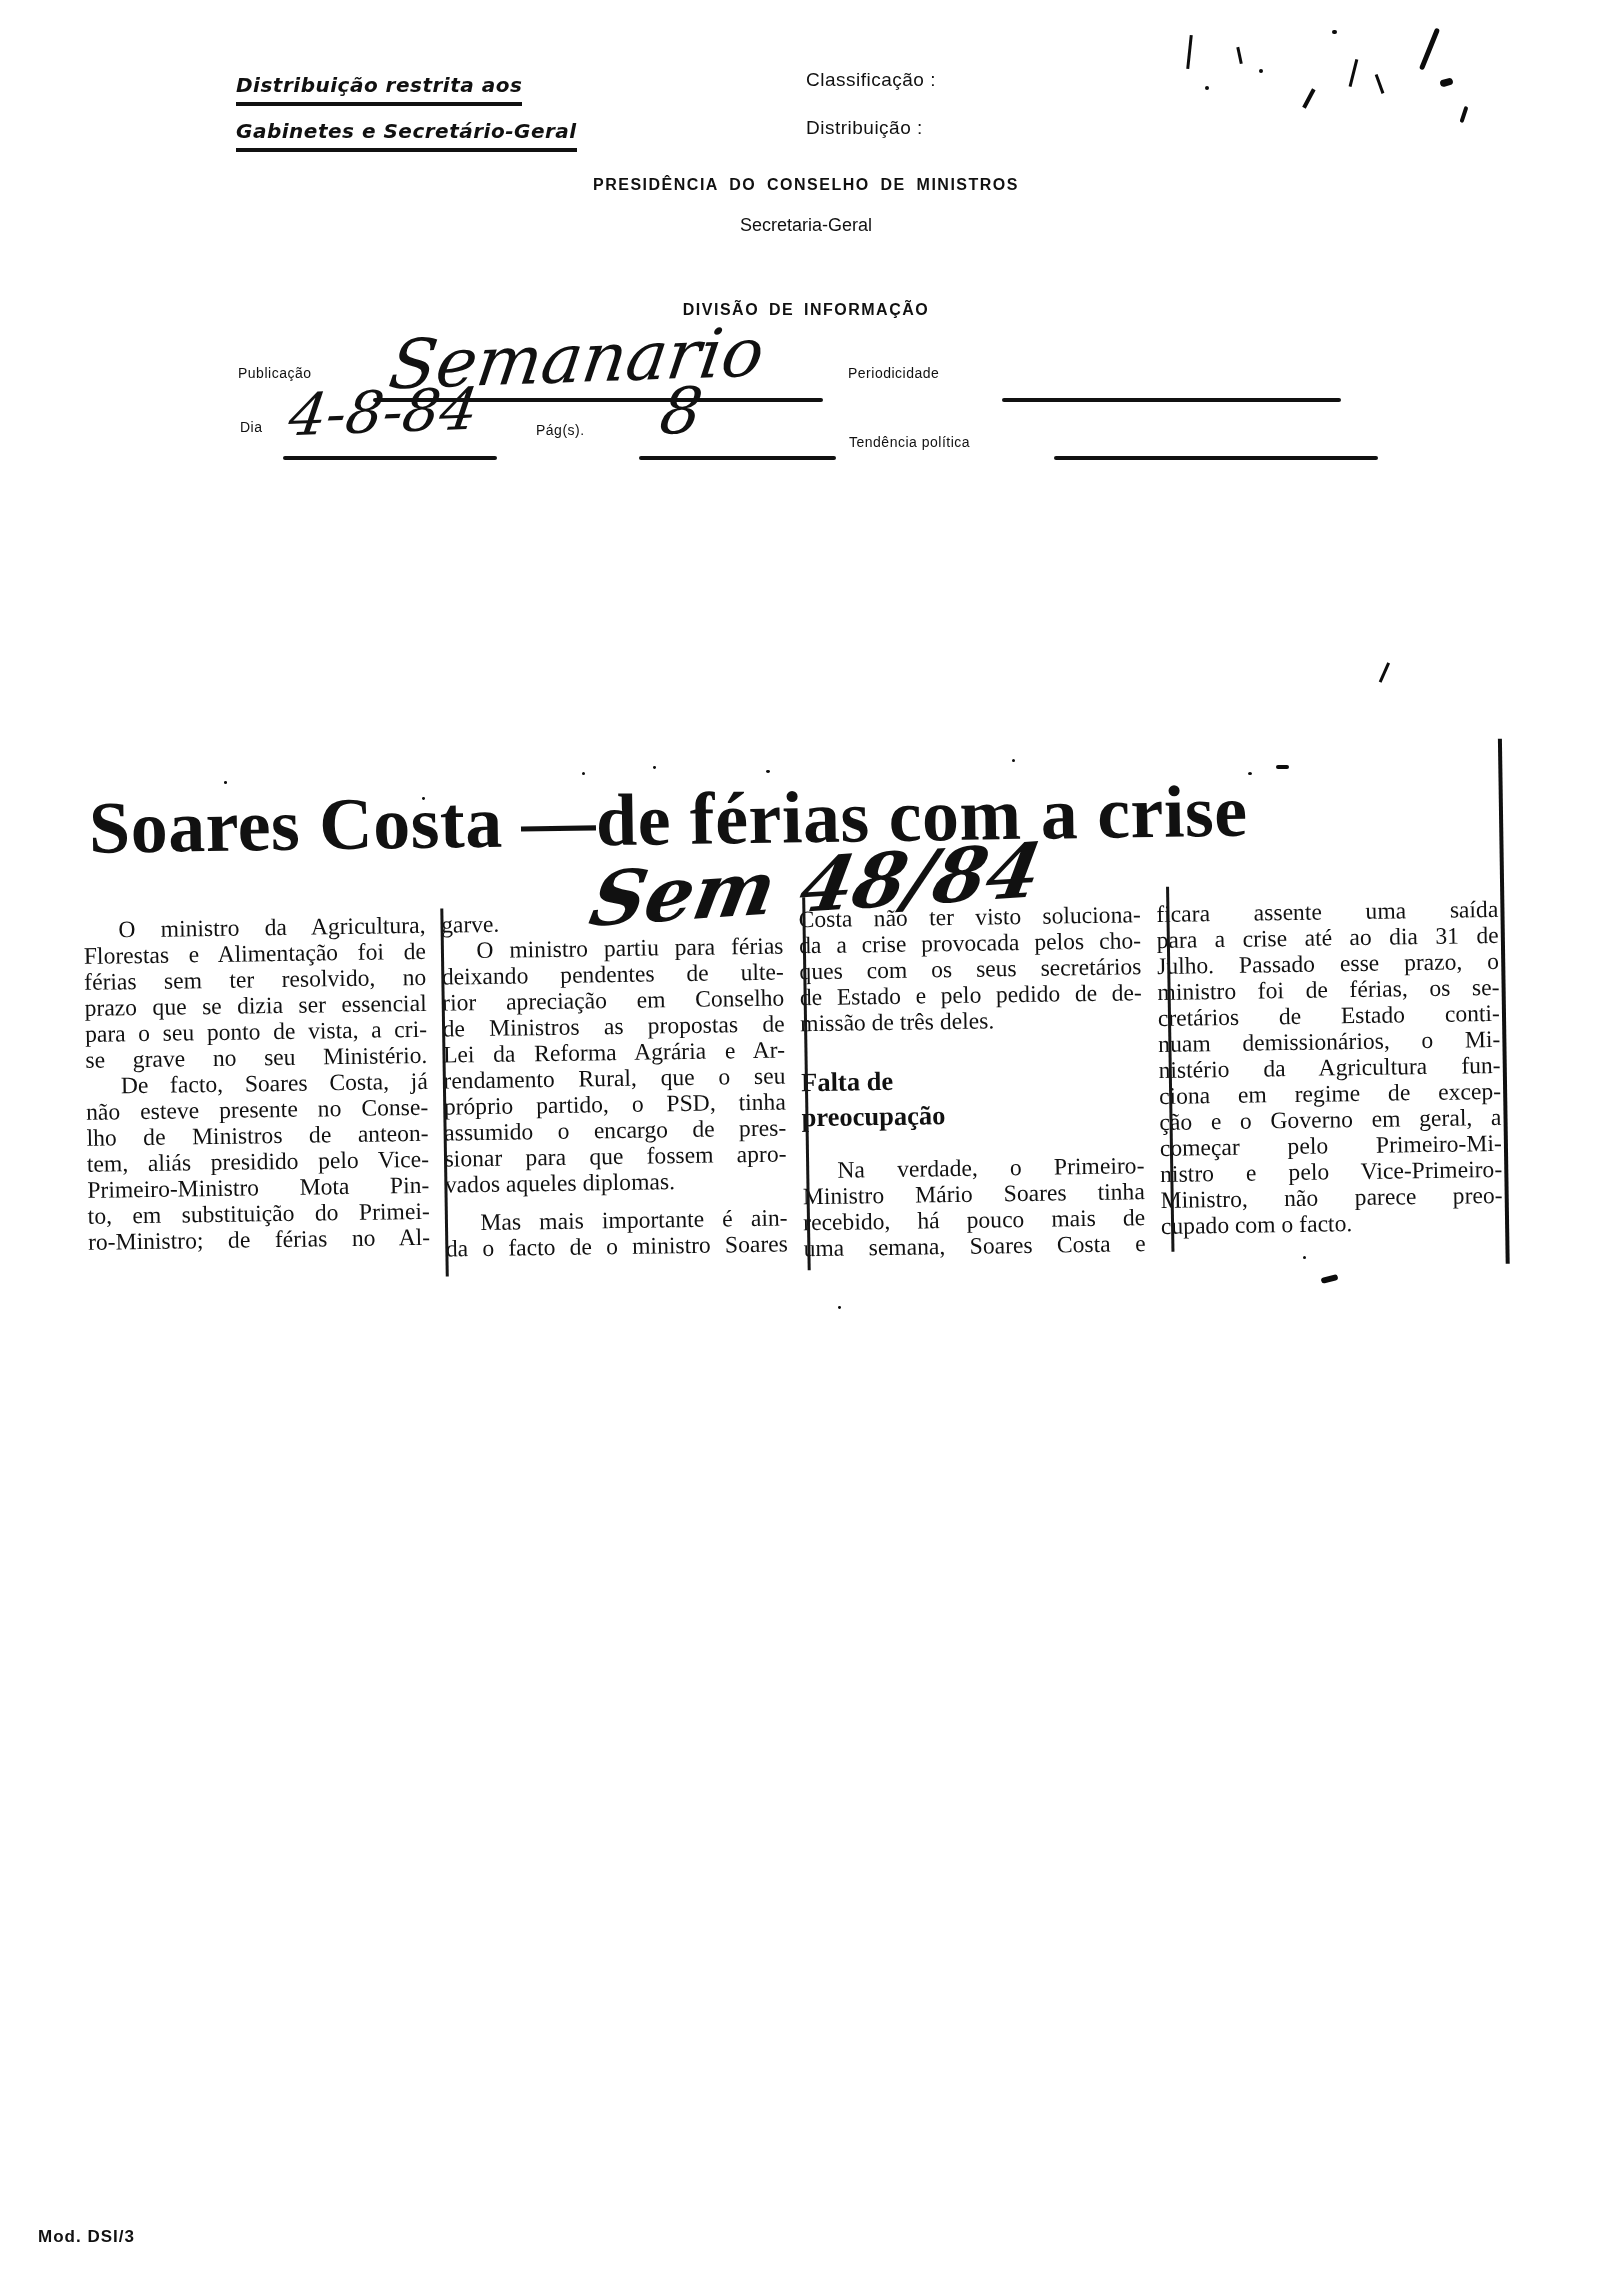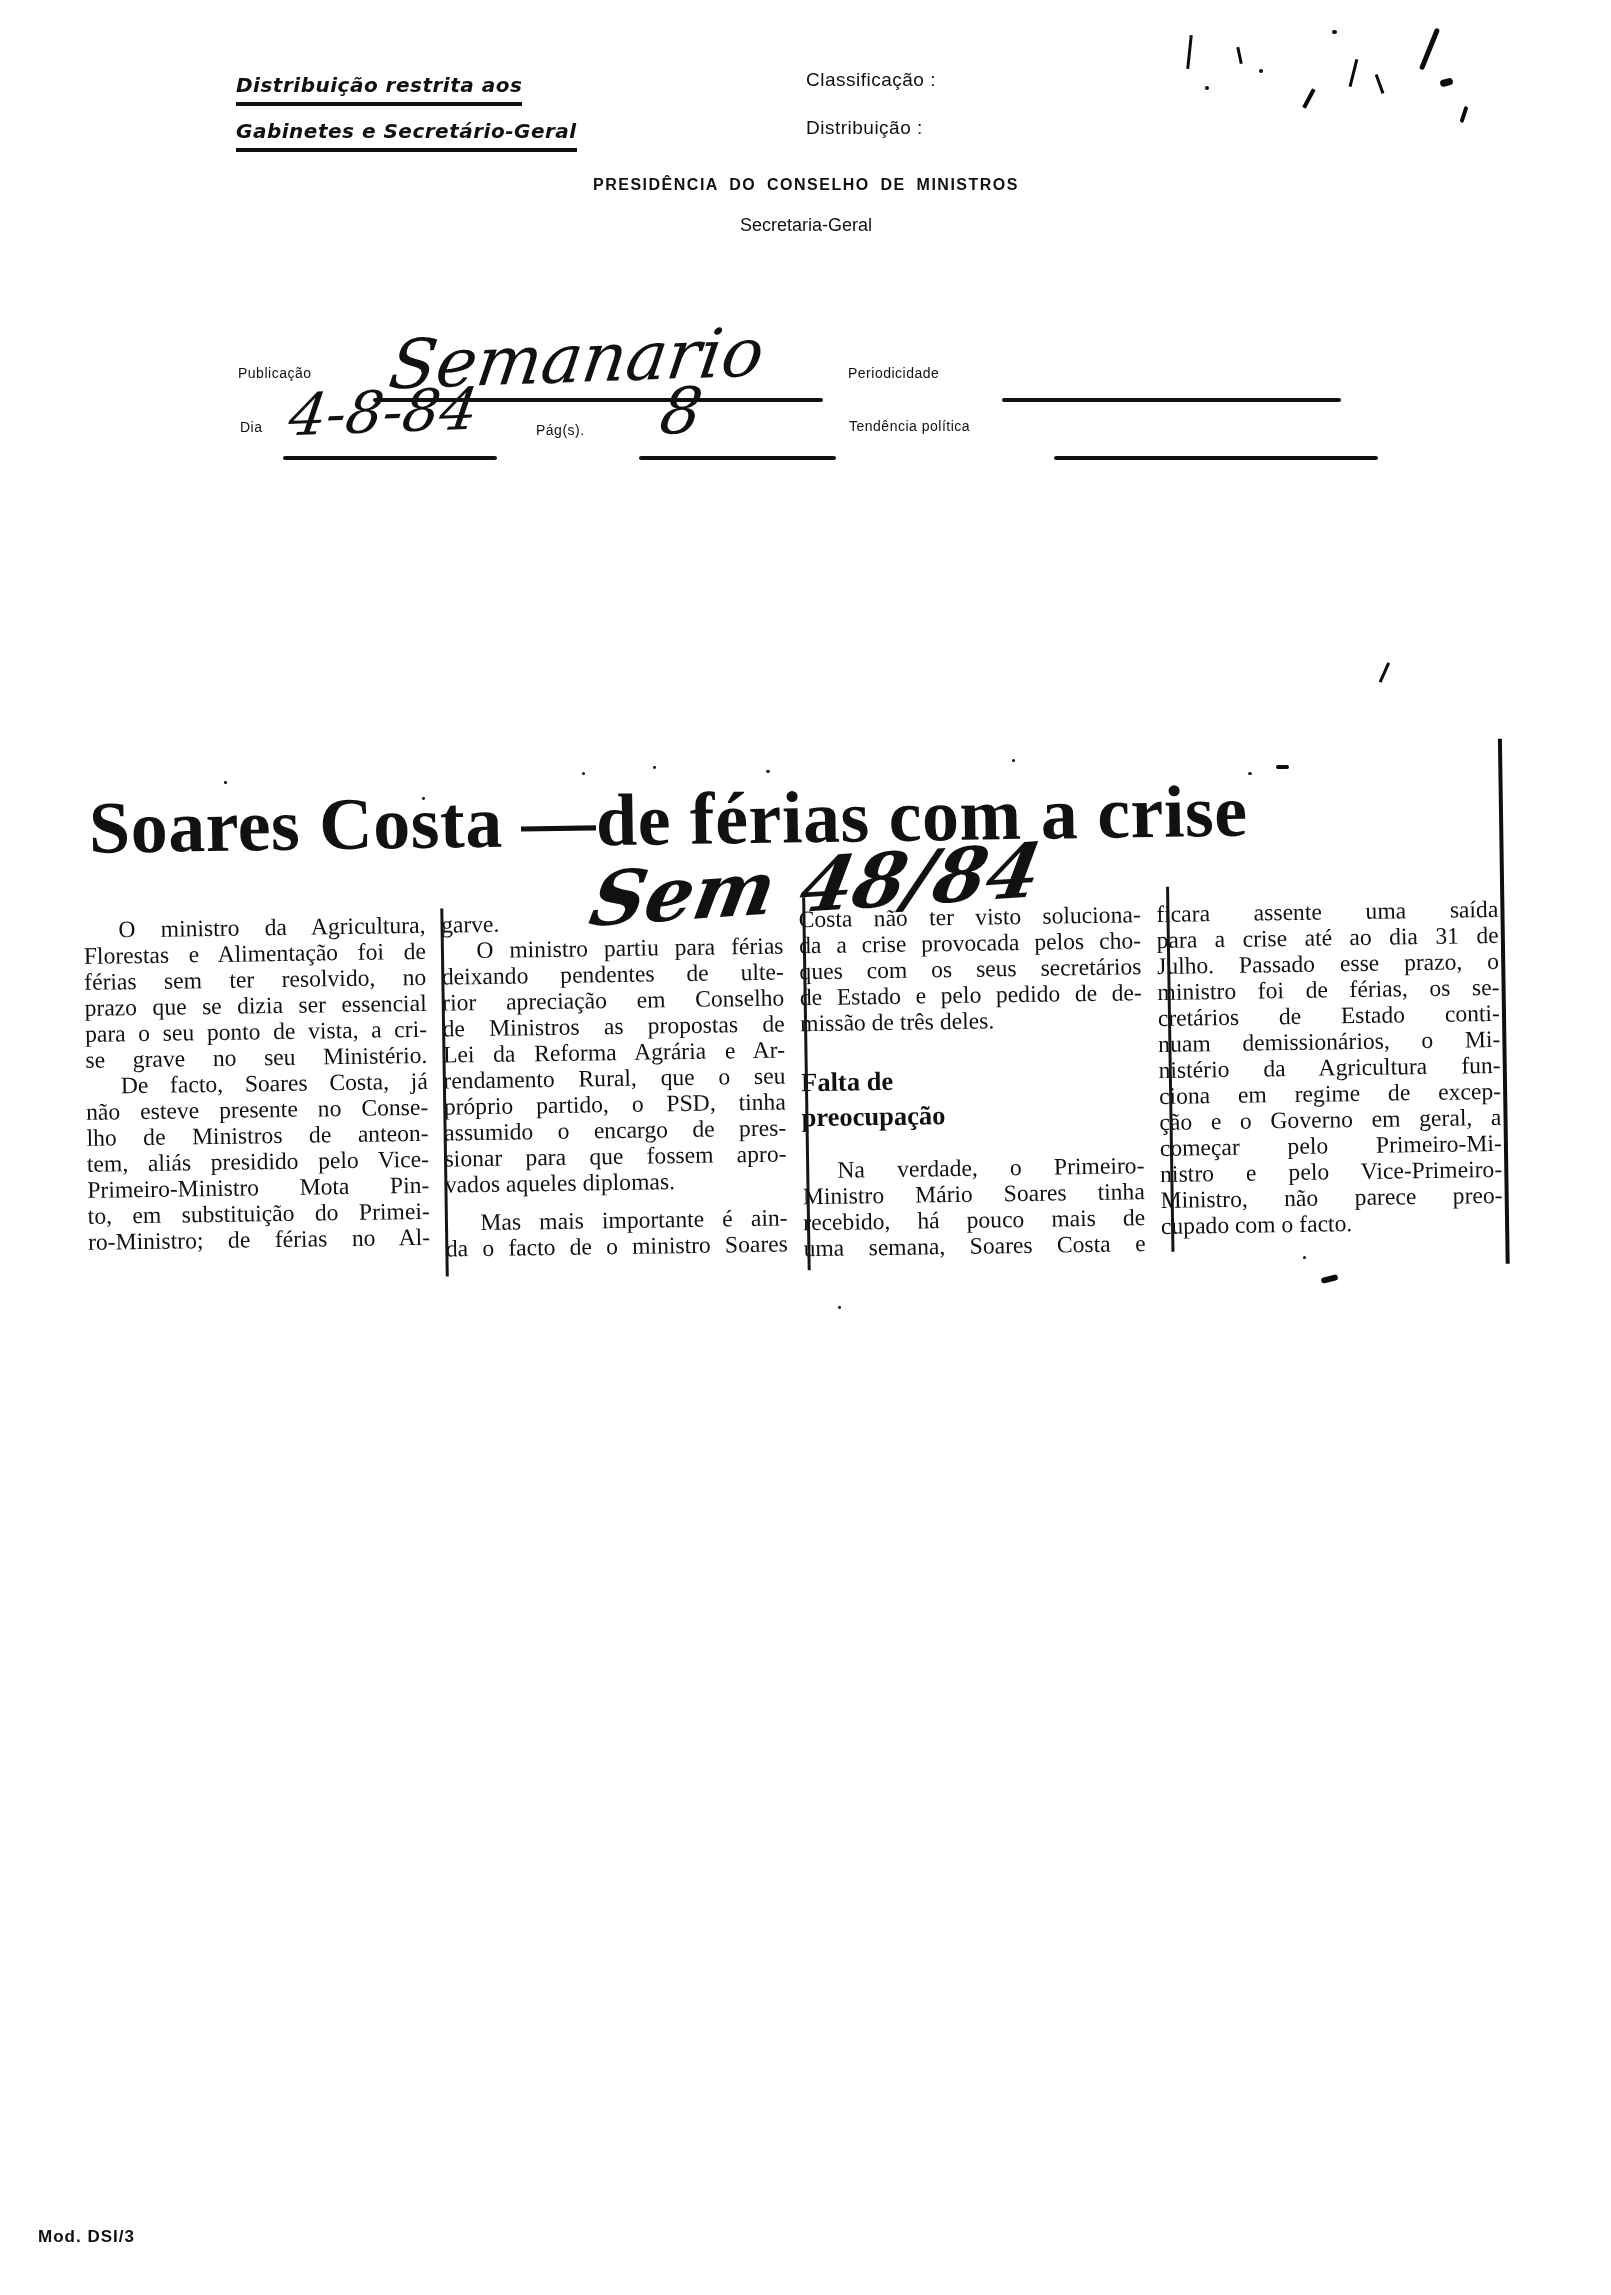--- a/index.html
+++ b/index.html
@@ -88,34 +88,35 @@
     <div class="mark dot" style="left:1332px;top:29.5px;width:4.9px;height:4.9px;"></div>
     <div class="mark" style="left:1352px;top:59px;width:3.4px;height:27.5px;transform:rotate(14deg);"></div>
     <div class="mark" style="left:1378px;top:74px;width:2.9px;height:19.7px;transform:rotate(-20deg);"></div>
     <div class="mark" style="left:1427px;top:27px;width:4.9px;height:44px;border-radius:4.9px;transform:rotate(22deg);"></div>
     <div class="mark" style="left:1440px;top:79px;width:12.8px;height:6.9px;border-radius:3.9px;transform:rotate(-15deg);"></div>
     <div class="mark" style="left:1462px;top:106px;width:3.9px;height:16.7px;border-radius:2.9px;transform:rotate(18deg);"></div>
   </div>
 
   <div class="org" id="org1">PRESIDÊNCIA DO CONSELHO DE MINISTROS</div>
   <div class="org" id="org2">Secretaria-Geral</div>
+  <div class="org" id="org4">DIVISÃO DE INFORMAÇÃO</div>
 
   <div class="flabel" style="left:238px;top:365px;">Publicação</div>
   <div class="fline" style="left:373px;top:398px;width:450px;"></div>
   <div class="hand" style="left:391px;top:319px;font-size:68px;">Semanario</div>
   <div class="flabel" style="left:848px;top:365px;">Periodicidade</div>
   <div class="fline" style="left:1002px;top:398px;width:339px;"></div>
 
   <div class="flabel" style="left:240px;top:419px;">Dia</div>
   <div class="fline" style="left:283px;top:456px;width:214px;"></div>
   <div class="hand" style="left:290px;top:378px;font-size:58px;">4-8-84</div>
   <div class="flabel" style="left:536px;top:422px;">Pág(s).</div>
   <div class="fline" style="left:639px;top:456px;width:197px;"></div>
   <div class="hand" style="left:661px;top:374px;font-size:64px;">8</div>
-  <div class="flabel" style="left:849px;top:418px;">Tendência política</div>
+  <div class="flabel" style="left:849px;top:434px;">Tendência política</div>
   <div class="fline" style="left:1054px;top:456px;width:324px;"></div>
 
   <div id="clipping">
     <div id="headline">Soares Costa —de férias com a crise</div>
     <div id="annotation">Sem 48/84</div>
     <div id="columns">
         <div class="col">
           <div class="para">
             <div class="tl ind">O ministro da Agricultura,</div>
             <div class="tl">Florestas e Alimentação foi de</div>

